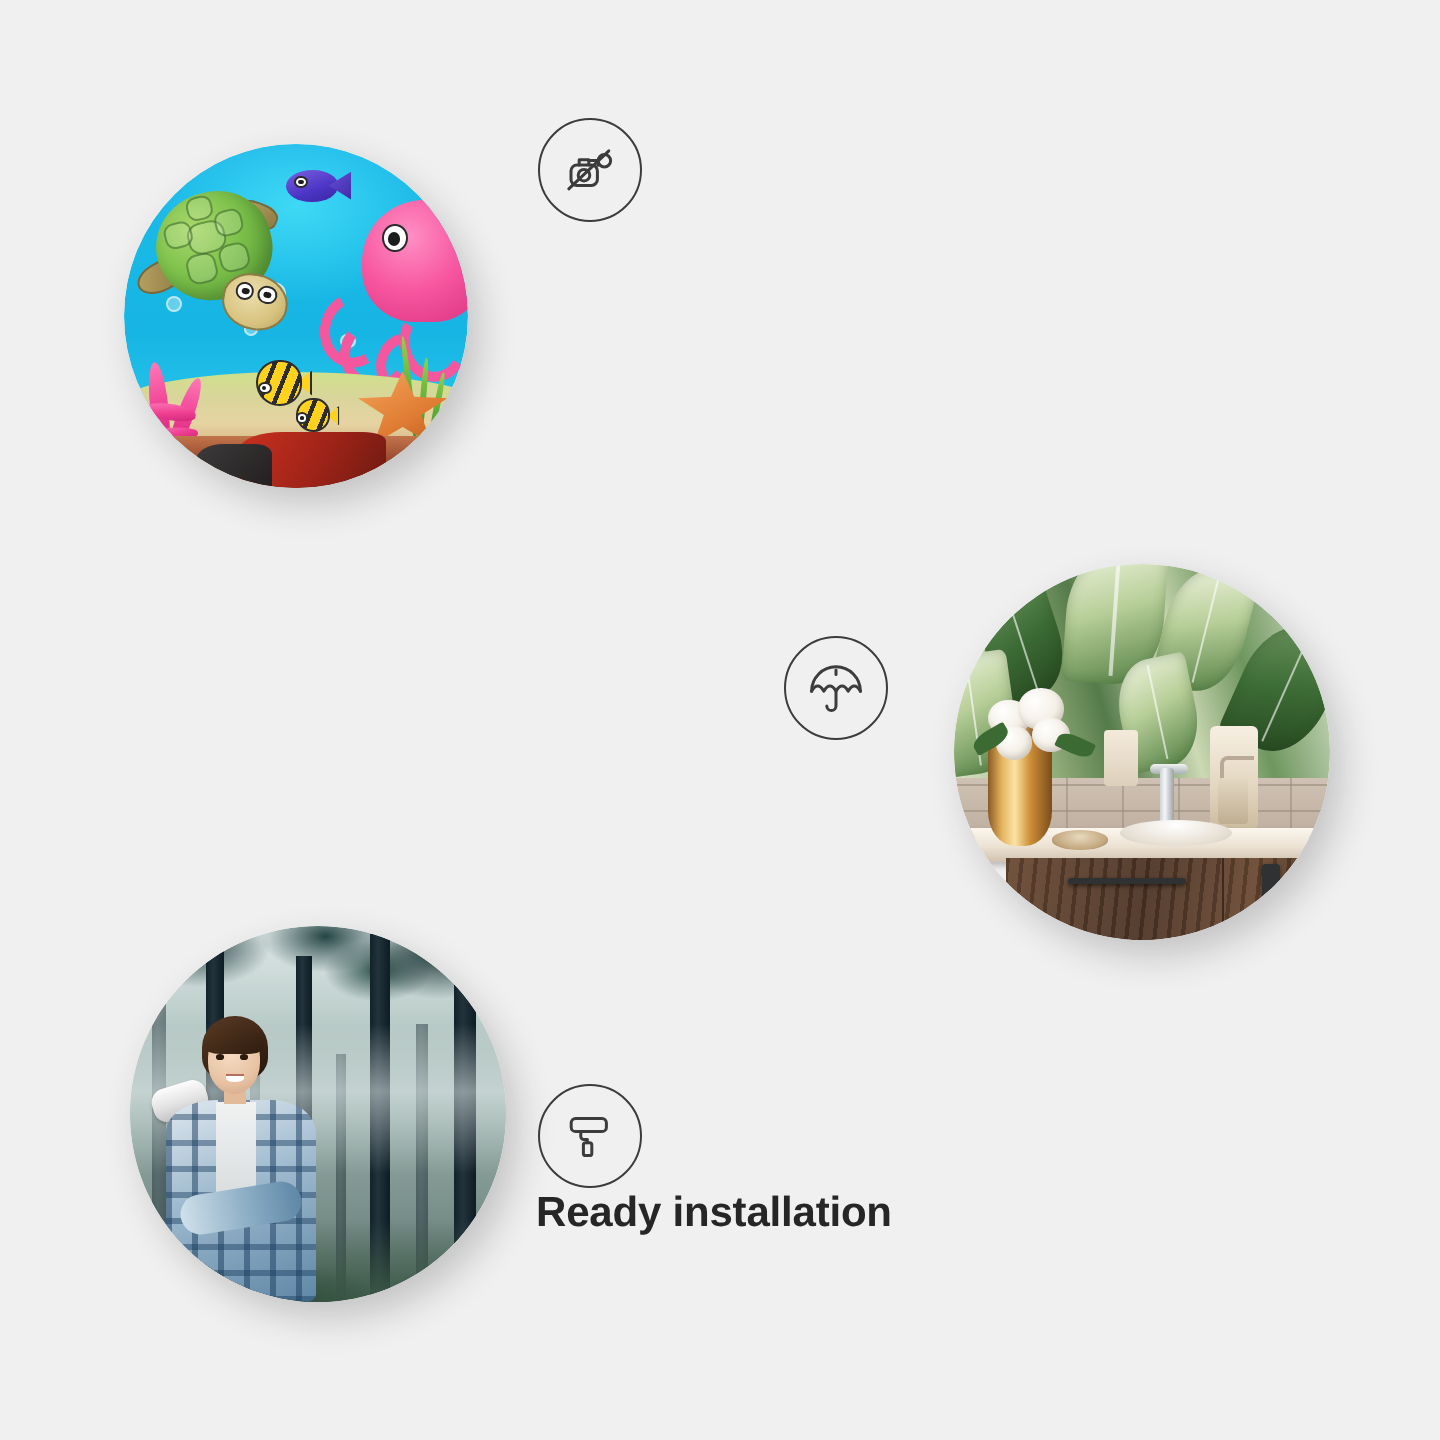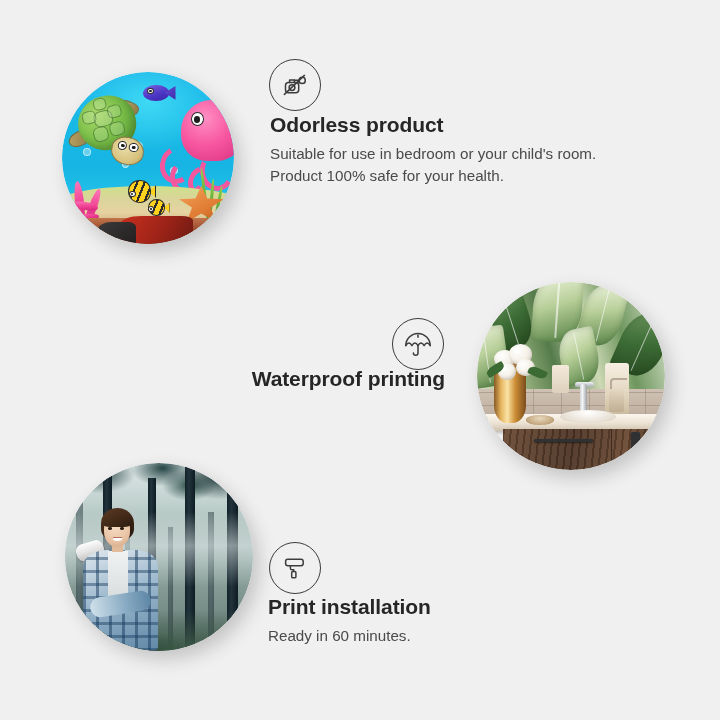--- a/index.html
+++ b/index.html
@@ -605,45 +605,39 @@
       <path d="M10.5 14.5 h7.2 a3 3 0 0 1 3 3 v4.2 a3 3 0 0 1 -3 3 h-7.2 a3 3 0 0 1 -3 -3 v-4.2 a3 3 0 0 1 3 -3 z"></path>
       <path d="M11.6 14.5 v-2.6 h4.8 v2.6"></path>
       <path d="M16.4 12.2 h4.6"></path>
       <path d="M21 12.2 v2.4"></path>
       <circle cx="24.2" cy="12.4" r="3.1"></circle>
       <circle cx="14" cy="19.6" r="2.9"></circle>
       <path d="M6.4 26.4 L26.4 7.4"></path>
     </svg>
   </div>
 
-  <div class="feature-block" id="block-odorless">
-    <div class="feature-title">Odorless product</div>
-    <div class="feature-desc">Suitable for use in bedroom or your child's room. Product 100% safe for your health.</div>
-  </div>
 
   <div class="feature-icon" id="icon-waterproof">
     <svg width="32" height="32" viewBox="0 0 32 32" fill="none" stroke="#3c3c3c" stroke-width="1.5" stroke-linecap="round" stroke-linejoin="round">
       <path d="M3.8 17.6 a12.2 12.2 0 0 1 24.4 0"></path>
       <path d="M3.8 17.6 c2 -3.4 4.1 -3.4 6.1 0 c2 -3.4 4.1 -3.4 6.1 0 c2 -3.4 4.1 -3.4 6.1 0 c2 -3.4 4.1 -3.4 6.1 0"></path>
       <path d="M16 7 v2.2"></path>
       <path d="M16 17.6 v7.4 a2.3 2.3 0 0 1 -4.6 0"></path>
     </svg>
   </div>
 
   <div class="feature-block" id="block-waterproof">
-    <div class="feature-title">Waterproof printing</div>
   </div>
 
   <div class="feature-icon" id="icon-installation">
     <svg width="32" height="32" viewBox="0 0 32 32" fill="none" stroke="#3c3c3c" stroke-width="1.5" stroke-linecap="round" stroke-linejoin="round">
       <rect x="6.6" y="7.2" width="17.6" height="6.6" rx="2.2"></rect>
       <path d="M11.4 13.8 v2.4 a1.6 1.6 0 0 0 1.6 1.6 h1.6"></path>
       <path d="M14.6 17.8 v1.6"></path>
       <rect x="12.7" y="19.4" width="4.2" height="6.4" rx="1.1"></rect>
     </svg>
   </div>
 
   <div class="feature-block" id="block-installation">
-    <div class="feature-title">Print installation</div>
-    <div class="feature-desc">Ready in 60 minutes.</div>
+    <div class="feature-title">Ready installation</div>
   </div>
 
 </div>
 
 </body></html>

